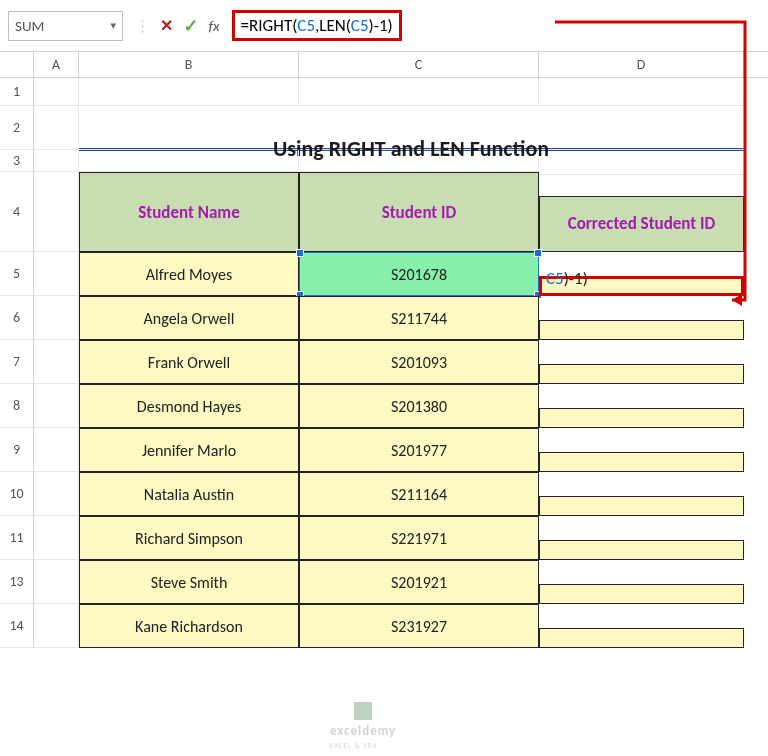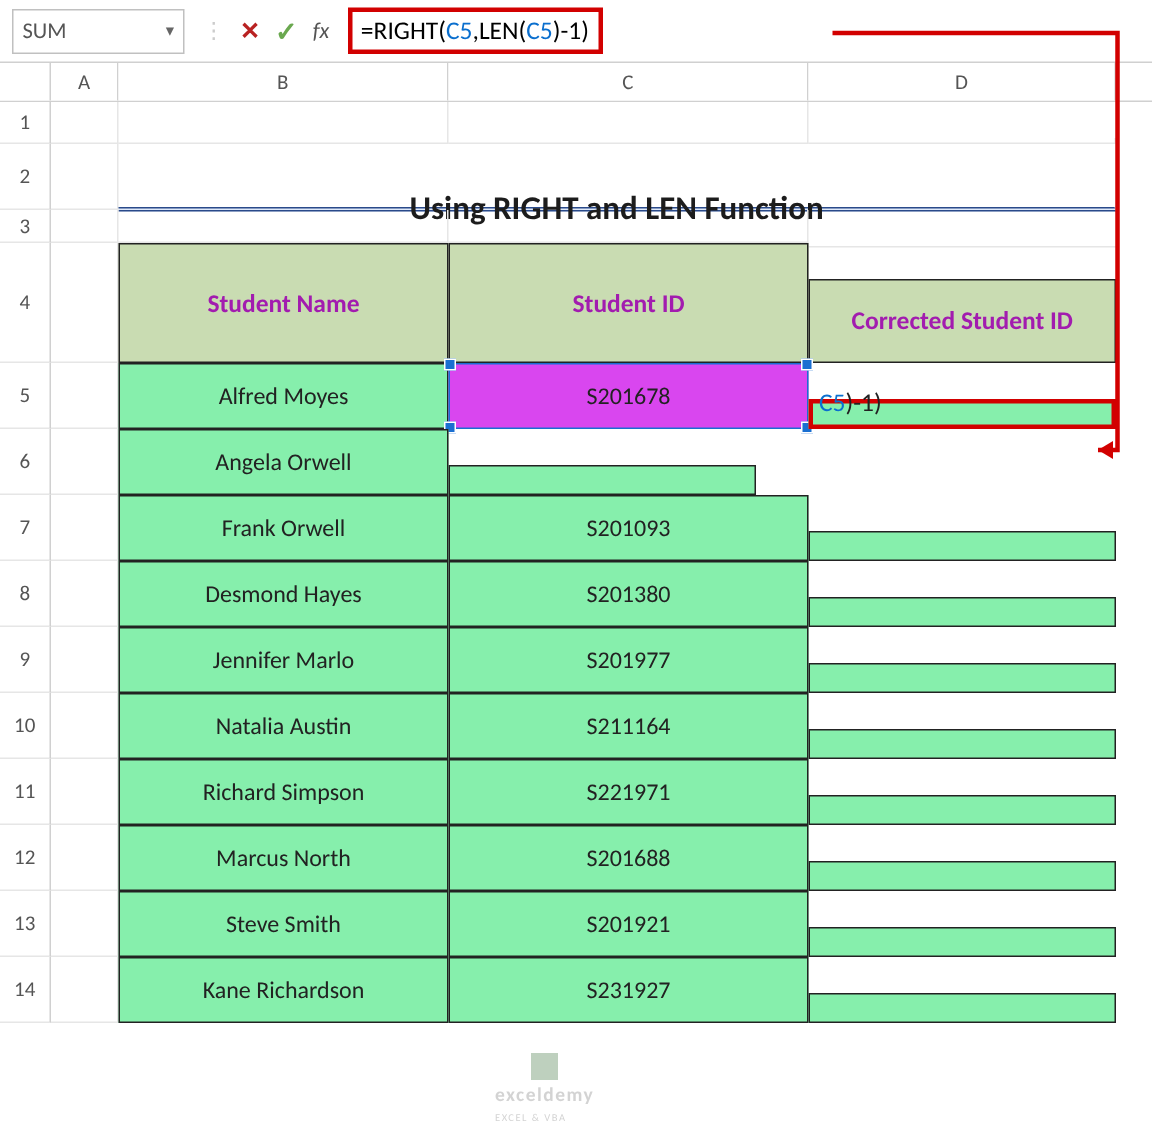--- a/index.html
+++ b/index.html
@@ -11,21 +11,21 @@
     width: 768px;
     height: 756px;
     position: relative;
     overflow: hidden;
   }
 
   
   .formula-row {
     display: flex;
     align-items: center;
-    height: 42px;
+    height: 52px;
     border-bottom: 1px solid #d0d0d0;
     background: #fff;
   }
   .name-box {
     width: 115px;
     height: 30px;
     margin: 0 4px 0 8px;
     border: 1px solid #c0c0c0;
     display: flex;
     align-items: center;
@@ -152,26 +152,26 @@
     background: #c9dcb2;
     font-weight: bold;
     font-size: 17px;
     color: #a21caf;
     border: 1px solid #222;
   }
 
   
   .tbl-cell {
     border: 1px solid #222;
+    background: #fef9c3;
+  }
+
+  
+  .sel-c5 {
     background: #86efac;
-  }
-
-  
-  .sel-c5 {
-    background: #d946ef;
     border: 1.5px solid #1a6fd1 !important;
     position: relative;
   }
   .sel-handle {
     position: absolute;
     width: 8px; height: 8px;
     background: #1a6fd1;
     border: 1px solid #fff;
   }
   .sel-handle.tl { top:-4px; left:-4px; }
@@ -316,20 +316,21 @@
           <div class="sel-handle br"></div>
         </div>
         <div class="cell cD tbl-cell d5-edit">
           <span><span class="fref">C5</span><span>)-1)</span></span>
         </div>
       </div>
       <div class="g-row rN">
         <div class="rowh">6</div>
         <div class="cell cA"></div>
         <div class="cell cB tbl-cell">Angela Orwell</div>
+        <div class="cell cC tbl-cell">S211744</div>
         <div class="cell cD tbl-cell"></div>
       </div>
       <div class="g-row rN">
         <div class="rowh">7</div>
         <div class="cell cA"></div>
         <div class="cell cB tbl-cell">Frank Orwell</div>
         <div class="cell cC tbl-cell">S201093</div>
         <div class="cell cD tbl-cell"></div>
       </div>
       <div class="g-row rN">
@@ -351,27 +352,20 @@
         <div class="cell cA"></div>
         <div class="cell cB tbl-cell">Natalia Austin</div>
         <div class="cell cC tbl-cell">S211164</div>
         <div class="cell cD tbl-cell"></div>
       </div>
       <div class="g-row rN">
         <div class="rowh">11</div>
         <div class="cell cA"></div>
         <div class="cell cB tbl-cell">Richard Simpson</div>
         <div class="cell cC tbl-cell">S221971</div>
-        <div class="cell cD tbl-cell"></div>
-      </div>
-      <div class="g-row rN">
-        <div class="rowh">12</div>
-        <div class="cell cA"></div>
-        <div class="cell cB tbl-cell">Marcus North</div>
-        <div class="cell cC tbl-cell">S201688</div>
         <div class="cell cD tbl-cell"></div>
       </div>
       <div class="g-row rN">
         <div class="rowh">13</div>
         <div class="cell cA"></div>
         <div class="cell cB tbl-cell">Steve Smith</div>
         <div class="cell cC tbl-cell">S201921</div>
         <div class="cell cD tbl-cell"></div>
       </div>
       <div class="g-row rN">

